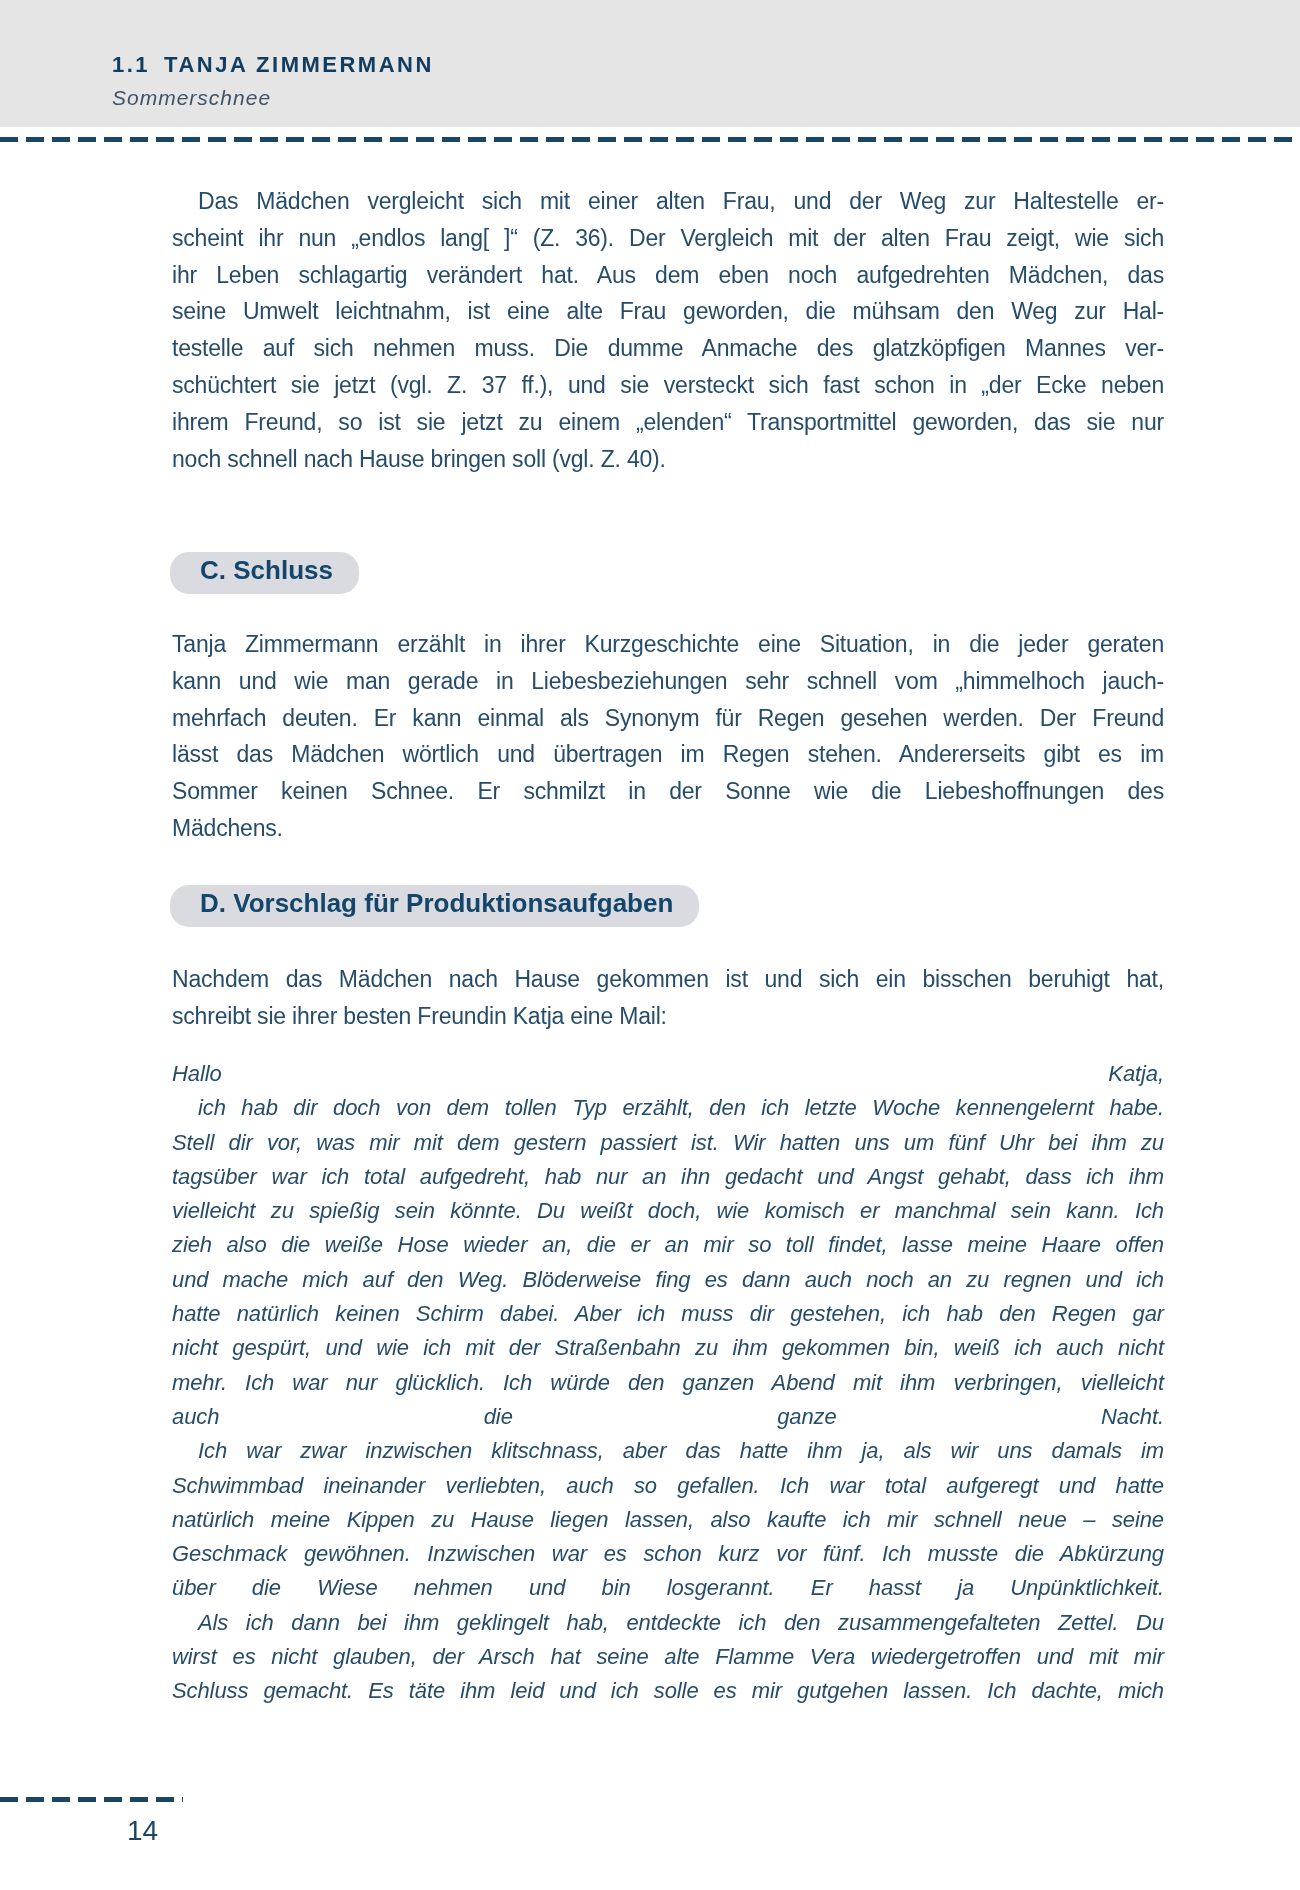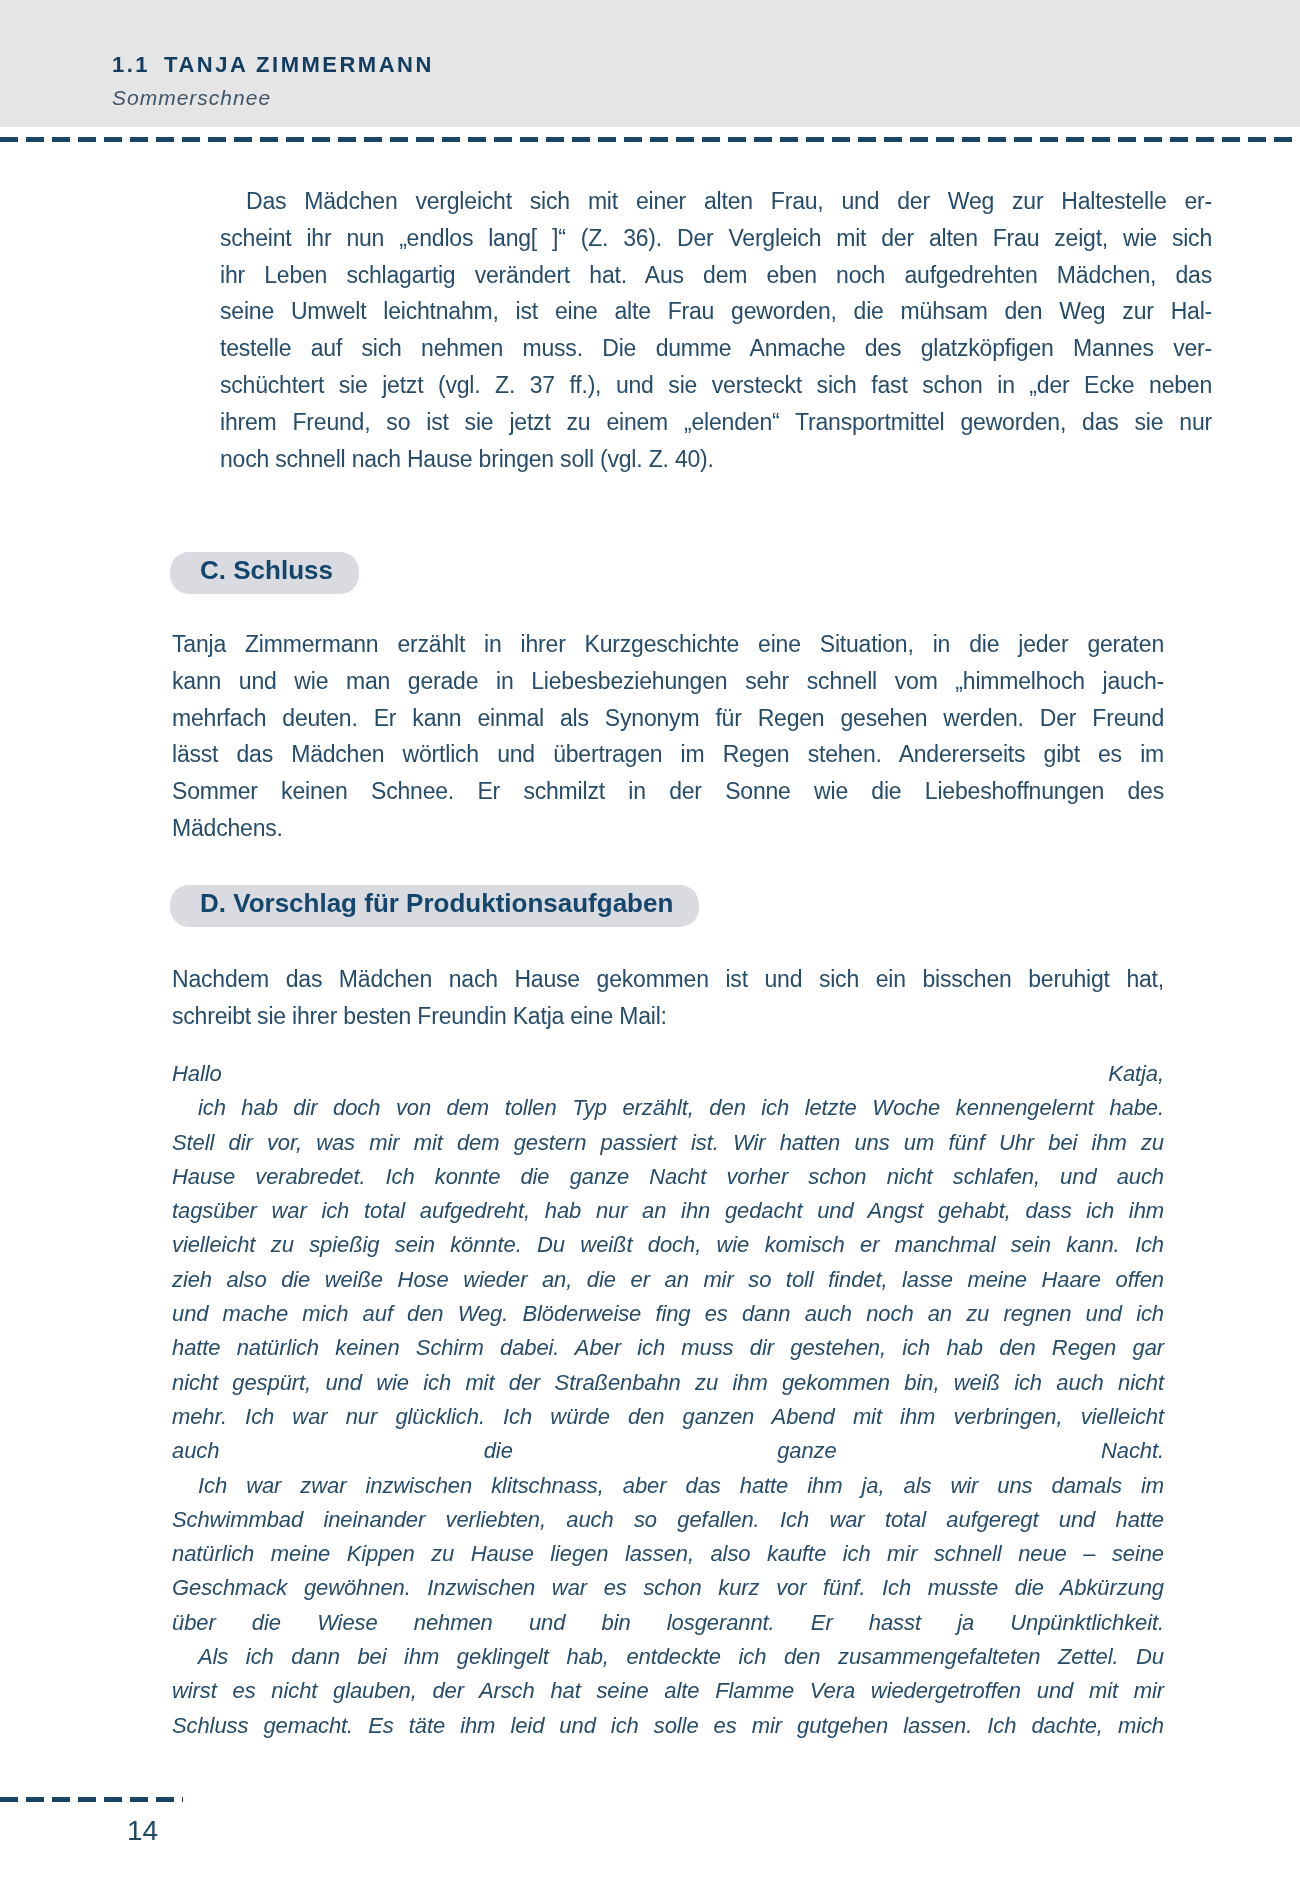--- a/index.html
+++ b/index.html
@@ -49,21 +49,21 @@
     font-size:26px; font-weight:bold;
     padding:3px 26px 8px 30px;
     margin-left:-2px;
     white-space:nowrap;
     border-radius:19px;
   }
   .letter-lines .line {
     font-size:22px; font-style:italic; line-height:34.3px; letter-spacing:-0.1px;
     text-align:justify; text-align-last:justify;
   }
-  .pos-para-b   { top:183px;margin-left:48px; }
+  .pos-para-b   { top:183px; }
   .pos-head-c   { top:552px; }
   .pos-para-c   { top:626px; }
   .pos-head-d   { top:885px; }
   .pos-para-d   { top:961px; }
   .pos-letter   { top:1057px; }
   
   .page-number {
     position:absolute; left:127px; top:1815px;
     font-size:28px; color:#1C4765;
   }
@@ -117,21 +117,20 @@
         <div class="line end">schreibt sie ihrer besten Freundin Katja eine Mail:</div>
       </div>
 
     <div class="block pos-letter">
       <div class="letter-lines">
           <div class="line end">Hallo Katja,</div>
         </div>
       <div class="letter-lines">
           <div class="line indent">ich hab dir doch von dem tollen Typ erzählt, den ich letzte Woche kennengelernt habe.</div>
           <div class="line">Stell dir vor, was mir mit dem gestern passiert ist. Wir hatten uns um fünf Uhr bei ihm zu</div>
-          <div class="line">Hause verabredet. Ich konnte die ganze Nacht vorher schon nicht schlafen, und auch</div>
           <div class="line">tagsüber war ich total aufgedreht, hab nur an ihn gedacht und Angst gehabt, dass ich ihm</div>
           <div class="line">vielleicht zu spießig sein könnte. Du weißt doch, wie komisch er manchmal sein kann. Ich</div>
           <div class="line">zieh also die weiße Hose wieder an, die er an mir so toll findet, lasse meine Haare offen</div>
           <div class="line">und mache mich auf den Weg. Blöderweise fing es dann auch noch an zu regnen und ich</div>
           <div class="line">hatte natürlich keinen Schirm dabei. Aber ich muss dir gestehen, ich hab den Regen gar</div>
           <div class="line">nicht gespürt, und wie ich mit der Straßenbahn zu ihm gekommen bin, weiß ich auch nicht</div>
           <div class="line">mehr. Ich war nur glücklich. Ich würde den ganzen Abend mit ihm verbringen, vielleicht</div>
           <div class="line end">auch die ganze Nacht.</div>
         </div>
       <div class="letter-lines">

